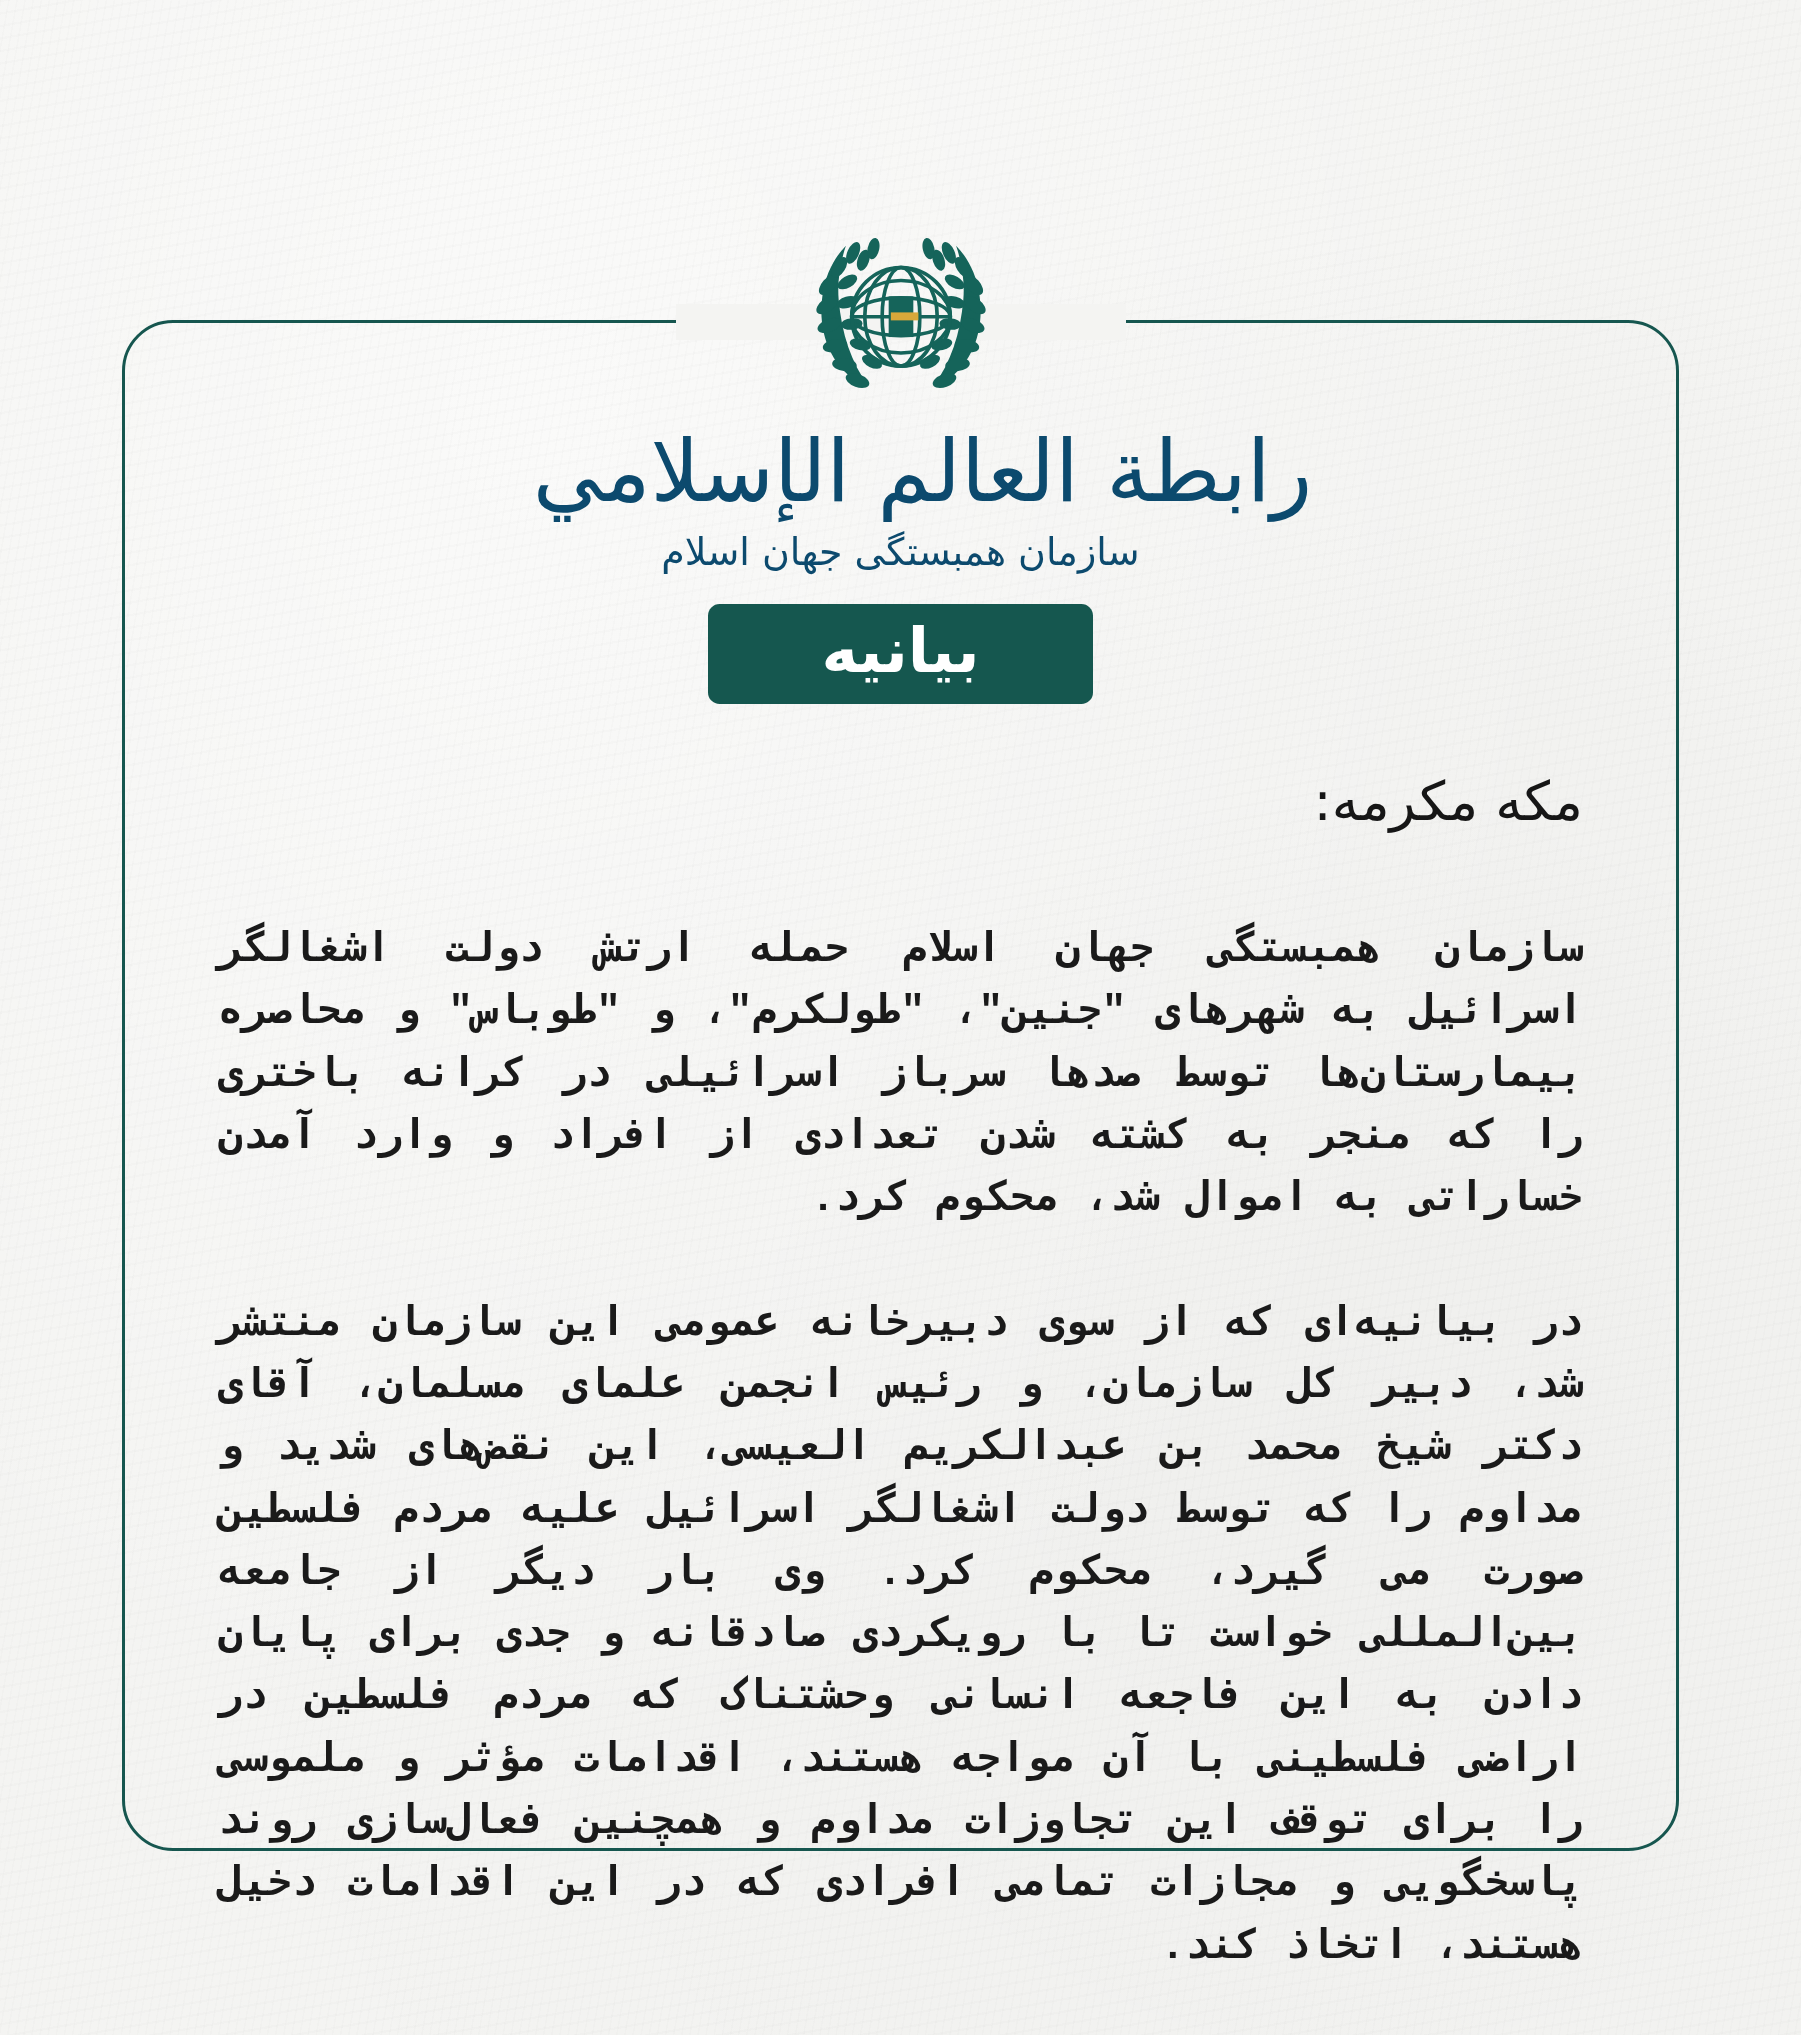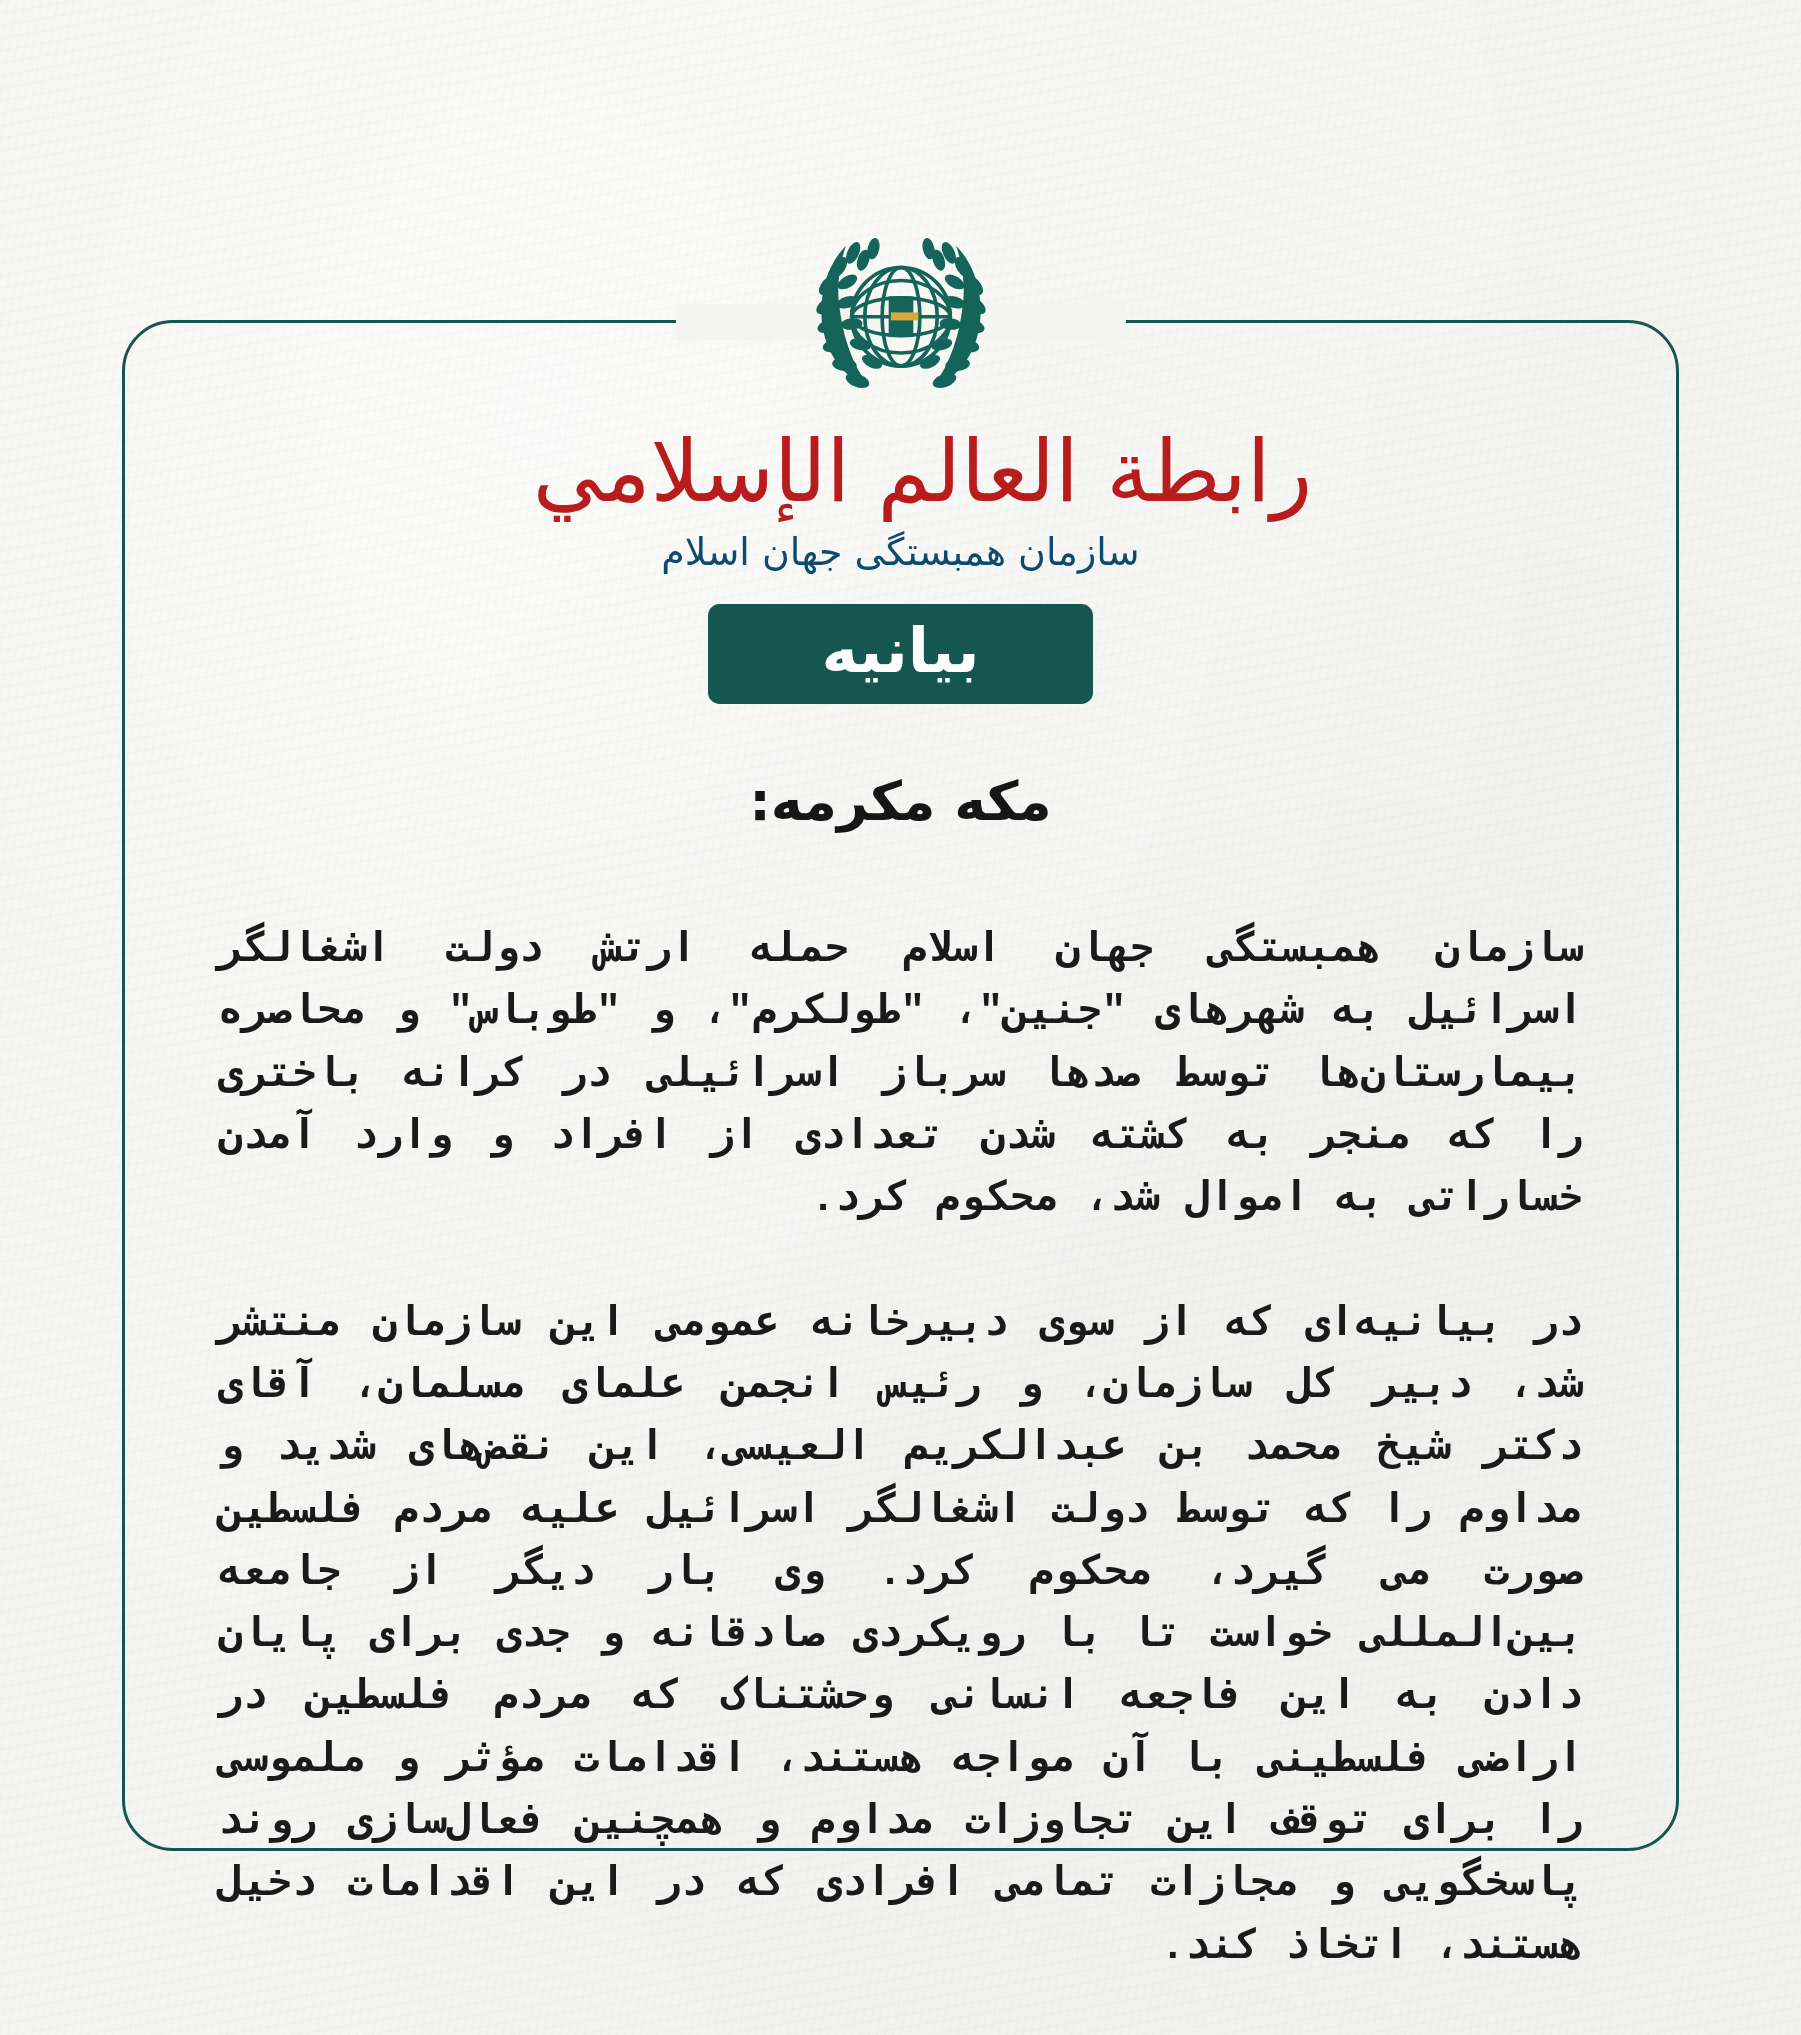--- a/index.html
+++ b/index.html
@@ -77,21 +77,21 @@
     left: 0;
     right: 0;
     top: 421px;
     text-align: center;
     z-index: 4;
   }
   .brand-ar {
     font-family: "DejaVu Sans", "Liberation Serif", serif;
     font-size: 86px;
     line-height: 1.18;
-    color: #b91c1c;
+    color: #0c4a6e;
     letter-spacing: -1.5px;
     direction: rtl;
     font-weight: 400;
     padding-left: 44px;
   }
   .brand-fa {
     margin-top: 7.3px;
     font-family: "DejaVu Sans", sans-serif;
     font-size: 38px;
     color: #0c4a6e;
@@ -118,23 +118,23 @@
   .content {
     position: absolute;
     left: 218px;
     right: 218px;
     top: 770px;
     direction: rtl;
     text-align: justify;
     z-index: 4;
   }
   .doc-heading {
-    text-align: center;
+    text-align: right;
     font-size: 54px;
-    font-weight: 700;
+    font-weight: 400;
     color: #161616;
     margin: 0 0 86px 0;
     direction: rtl;
   }
   .para {
     font-size: 41px;
     line-height: 1.52;
     color: #1a1a1a;
     margin: 0 0 62px 0;
     text-align: justify;

